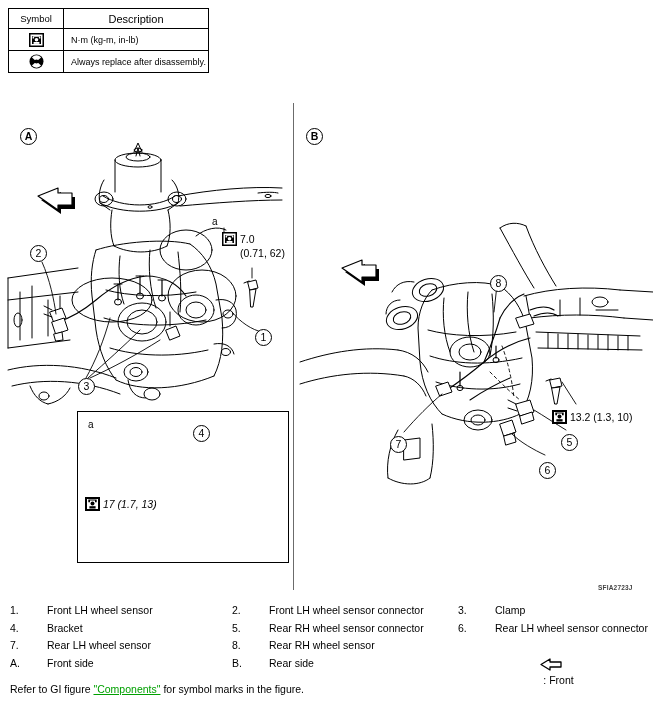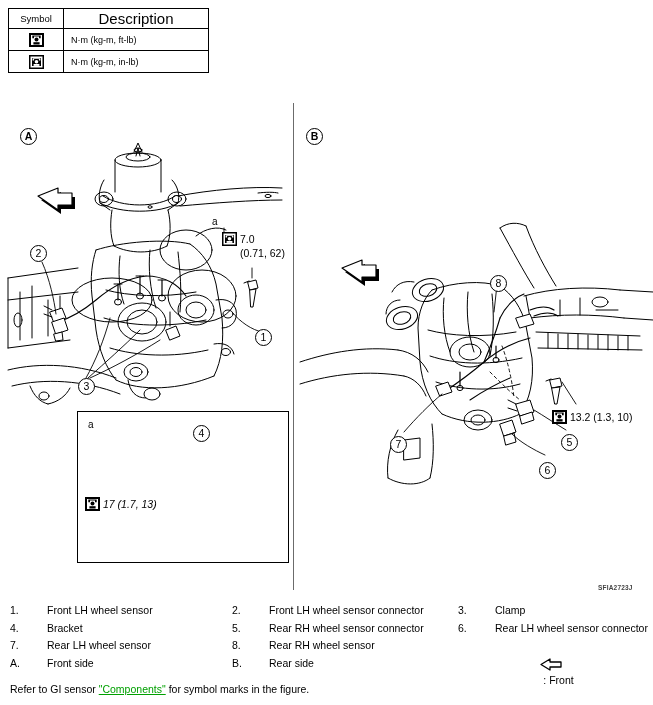--- a/index.html
+++ b/index.html
@@ -35,21 +35,21 @@
   .st-head-sym {
     width: 54px;
     height: 19px;
     text-align: center !important;
     font-size: 9.5px;
   }
   .st-head-desc {
     width: 144px;
     height: 19px;
     text-align: center !important;
-    font-size: 15px;
+    font-size: 11px;
   }
   .st-sym-cell {
     height: 21px;
     text-align: center !important;
   }
   .st-desc-cell {
     height: 21px;
     padding-left: 7px !important;
     font-size: 9px;
     white-space: nowrap;
@@ -212,49 +212,48 @@
 <body>
 
 <table class="symbol-table">
   <thead>
     <tr>
       <th class="st-head-sym">Symbol</th>
       <th class="st-head-desc">Description</th>
     </tr>
   </thead>
   <tbody>
-    <tr>
-      <td class="st-sym-cell">
-        <span class="tq-sym">
-          <svg width="15" height="14" viewBox="0 0 15 14">
-            <rect x="0" y="0" width="15" height="14" fill="#000"></rect>
-            <rect x="2" y="2" width="11" height="10" fill="#fff"></rect>
-            <path d="M3.3 2.6 L3.3 5.2 L5.0 5.2 L5.0 3.6 L10.0 3.6 L10.0 5.2 L11.7 5.2 L11.7 2.6 Z" fill="#000"></path>
-            <circle cx="7.5" cy="6.6" r="2.0" fill="#000"></circle>
-            <path d="M4.4 9.2 L10.6 9.2 L10.6 11.5 L4.4 11.5 Z" fill="#000"></path>
-          </svg>
-        </span>
-      </td>
-      <td class="st-desc-cell">N·m (kg-m, ft-lb)</td>
-    </tr>
     <tr>
       <td class="st-sym-cell">
         <span class="tq-sym">
           <svg width="15" height="14" viewBox="0 0 15 14">
             <rect x="0" y="0" width="15" height="14" fill="#000"></rect>
             <rect x="1.5" y="1.5" width="12" height="11" fill="#fff"></rect>
             <rect x="3" y="3" width="9" height="8" fill="#000"></rect>
             <path d="M3.6 3.3 L3.6 5.4 L5.1 5.4 L5.1 4.1 L9.9 4.1 L9.9 5.4 L11.4 5.4 L11.4 3.3 Z" fill="#fff"></path>
             <circle cx="7.5" cy="6.7" r="1.8" fill="#fff"></circle>
             <path d="M4.6 9.0 L10.4 9.0 L10.4 10.9 L4.6 10.9 Z" fill="#fff"></path>
           </svg>
         </span>
       </td>
       <td class="st-desc-cell">N·m (kg-m, in-lb)</td>
     </tr>
+    <tr>
+      <td class="st-sym-cell">
+        <span class="rep-sym">
+          <svg width="15" height="15" viewBox="0 0 15 15">
+            <circle cx="7.5" cy="7.5" r="7" fill="#000"></circle>
+            <path d="M7.5 7.5 L2.9 3.4 A6.2 6.2 0 0 1 12.1 3.4 Z" fill="#fff"></path>
+            <path d="M7.5 7.5 L12.1 11.6 A6.2 6.2 0 0 1 2.9 11.6 Z" fill="#fff"></path>
+            <circle cx="7.5" cy="7.5" r="2.1" fill="#000"></circle>
+          </svg>
+        </span>
+      </td>
+      <td class="st-desc-cell">Always replace after disassembly.</td>
+    </tr>
   </tbody>
 </table>
 
 <div class="divider"></div>
 
 <svg class="art" viewBox="0 0 653 705">
   <g fill="none" stroke="#000" stroke-width="1" stroke-linejoin="round" stroke-linecap="round">
 
     <ellipse cx="138" cy="160" rx="23" ry="7"></ellipse>
     <path d="M115 160 L115 192"></path>
@@ -634,16 +633,16 @@
           <path d="M2 7.5 L11 2 L11 5 L22 5 L22 10 L11 10 L11 13 Z" fill="#fff" stroke="#000" stroke-width="1.3" stroke-linejoin="round"></path>
         </svg>
       </span>
       <span class="legend-txt">: Front</span>
     </div>
   </div>
 
 </div>
 
 <div class="footer-note">
-  <span>Refer to GI sensor</span>
+  <span>Refer to GI figure</span>
   <span class="link">"Components"</span>
   <span>for symbol marks in the figure.</span>
 </div>
 
 </body></html>

